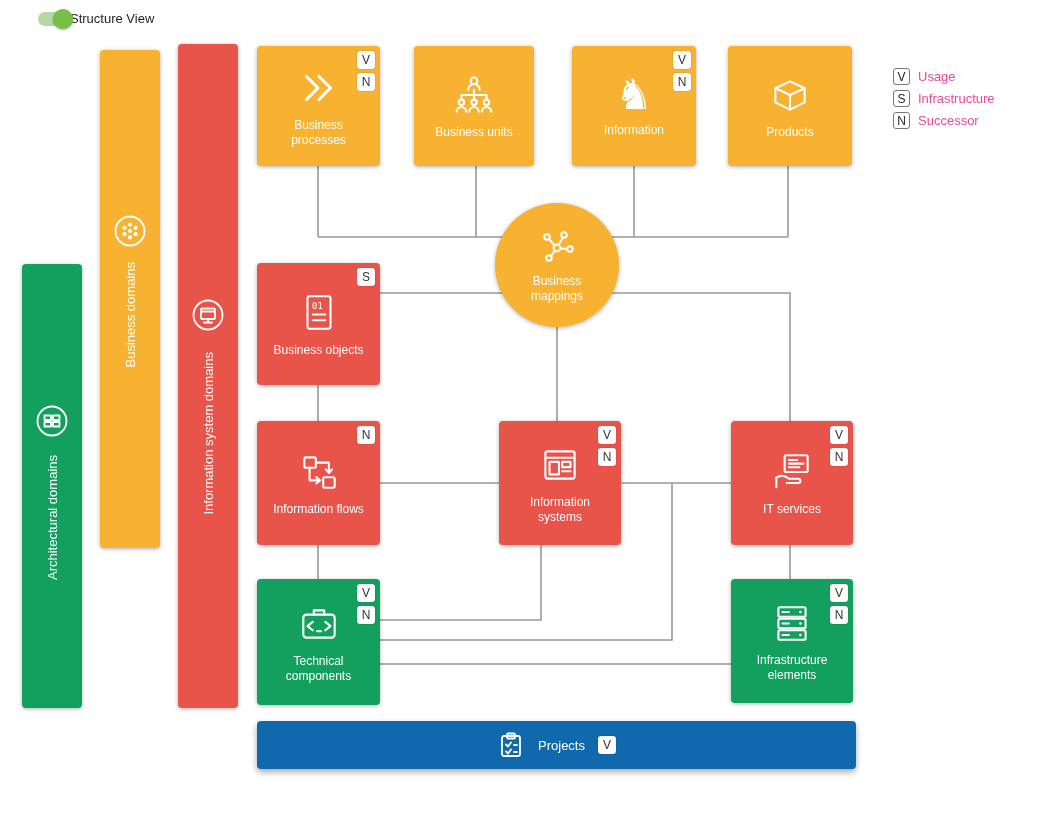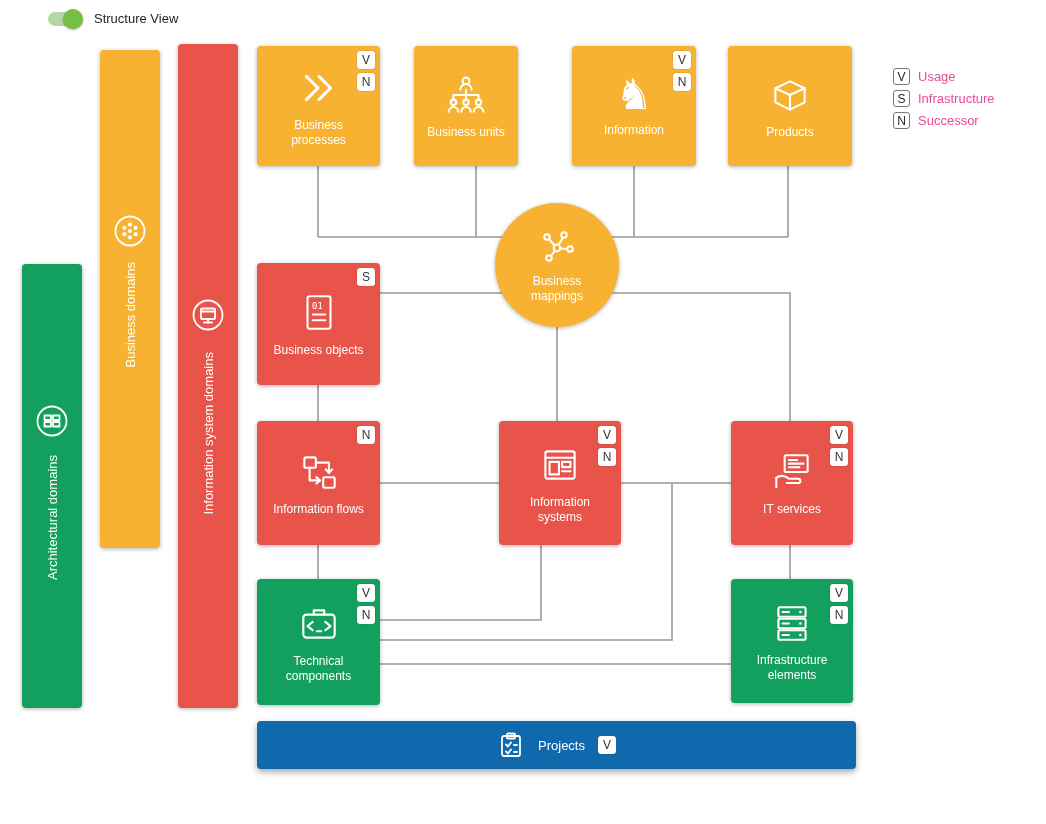--- a/index.html
+++ b/index.html
@@ -24,21 +24,21 @@
   .badges { position:absolute; top:5px; right:5px; display:flex; flex-direction:column; gap:4px; }
   .badge { width:18px; height:18px; background:#fff; border-radius:3px; color:#333;
            font-size:12px; display:flex; align-items:center; justify-content:center;
            box-shadow:0 0 1px rgba(0,0,0,.5); }
 
   .vbar { position:absolute; z-index:1; border-radius:4px; box-shadow:0 1px 4px rgba(0,0,0,.3); cursor:pointer; }
   .vbar-icon { position:absolute; left:50%; transform:translateX(-50%); }
   .vlabel { position:absolute; left:50%; transform:translateX(-50%) rotate(180deg);
             writing-mode:vertical-rl; color:#fff; font-size:13px; white-space:nowrap; }
 
-  .toggle-row { position:absolute; left:48px; top:11px; display:flex; align-items:center; gap:14px; z-index:2; }
+  .toggle-row { position:absolute; left:38px; top:11px; display:flex; align-items:center; gap:0; z-index:2; }
   .toggle { position:relative; width:32px; height:14px; background:#b5d8a6; border-radius:7px; cursor:pointer; }
   .toggle-knob { position:absolute; right:-3px; top:-3px; width:20px; height:20px; border-radius:50%;
                  background:#76C043; box-shadow:0 1px 2px rgba(0,0,0,.35); }
   .toggle-label { font-size:13px; color:#1f1f1f; }
 
   .legend { position:absolute; left:893px; top:68px; z-index:1; display:flex; flex-direction:column; gap:5px; }
   .legend-row { display:flex; align-items:center; gap:8px; }
   .legend-badge { width:17px; height:17px; background:#fff; border:1px solid #777; border-radius:3px;
                   color:#1f1f1f; font-size:12px; display:flex; align-items:center; justify-content:center; }
   .legend-label { font-size:13px; color:#ec4899; }
@@ -131,21 +131,21 @@
     </div>
     <span class="icn">
       <svg viewBox="0 0 44 44" width="46" height="46" stroke="#fff" fill="none" stroke-width="3" stroke-linecap="round" stroke-linejoin="round">
         <path d="M10 11 L21 22 L10 33"></path>
         <path d="M22 11 L33 22 L22 33"></path>
       </svg>
     </span>
     <div class="card-label">Business processes</div>
   </div>
 
-  <div class="node yellow" style="left:414px;top:46px;width:104px;height:120px;">
+  <div class="node yellow" style="left:414px;top:46px;width:120px;height:120px;">
     <span class="icn">
       <svg viewBox="0 0 44 44" width="46" height="46" stroke="#fff" fill="none" stroke-width="2" stroke-linecap="round" stroke-linejoin="round">
         <circle cx="22" cy="8.5" r="3.2"></circle>
         <path d="M16.5 17 a5.5 5.5 0 0 1 11 0"></path>
         <path d="M22 17 v5 M10 26 v-4 h24 v4 M22 22 v4"></path>
         <circle cx="10" cy="29" r="2.6"></circle>
           <circle cx="22" cy="29" r="2.6"></circle>
           <circle cx="34" cy="29" r="2.6"></circle>
         <path d="M5.5 38 a4.5 4.5 0 0 1 9 0 M17.5 38 a4.5 4.5 0 0 1 9 0 M29.5 38 a4.5 4.5 0 0 1 9 0"></path>
       </svg>

